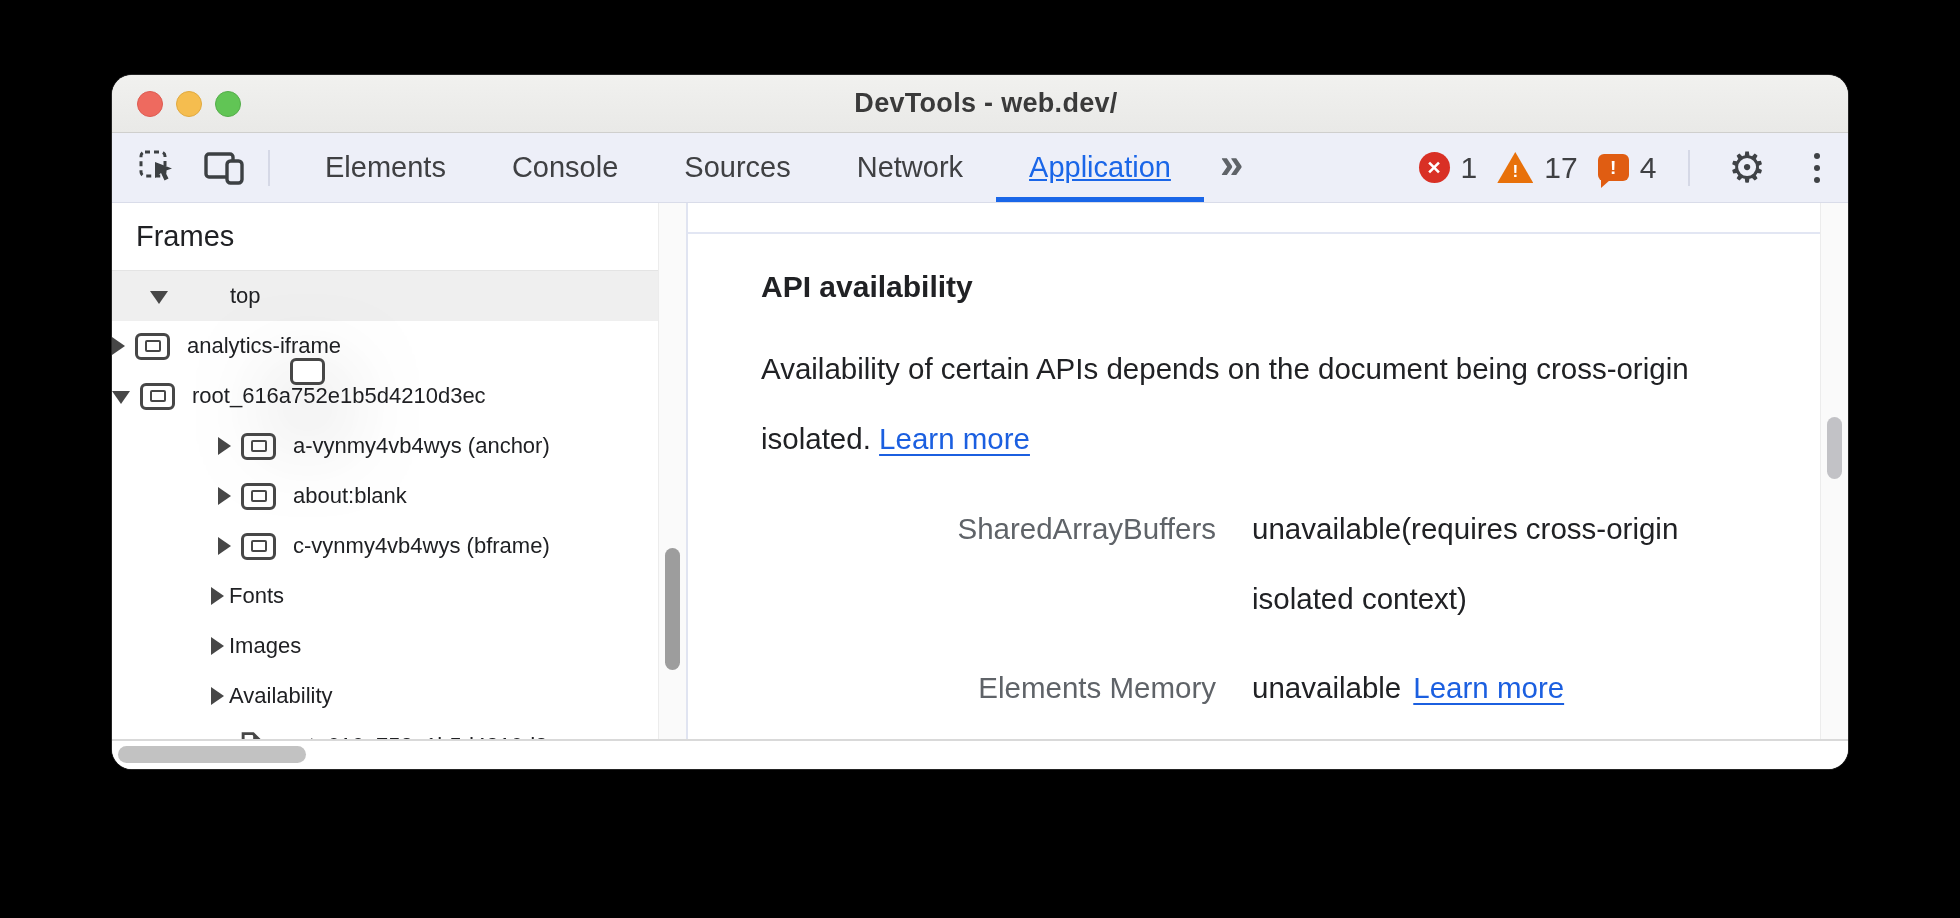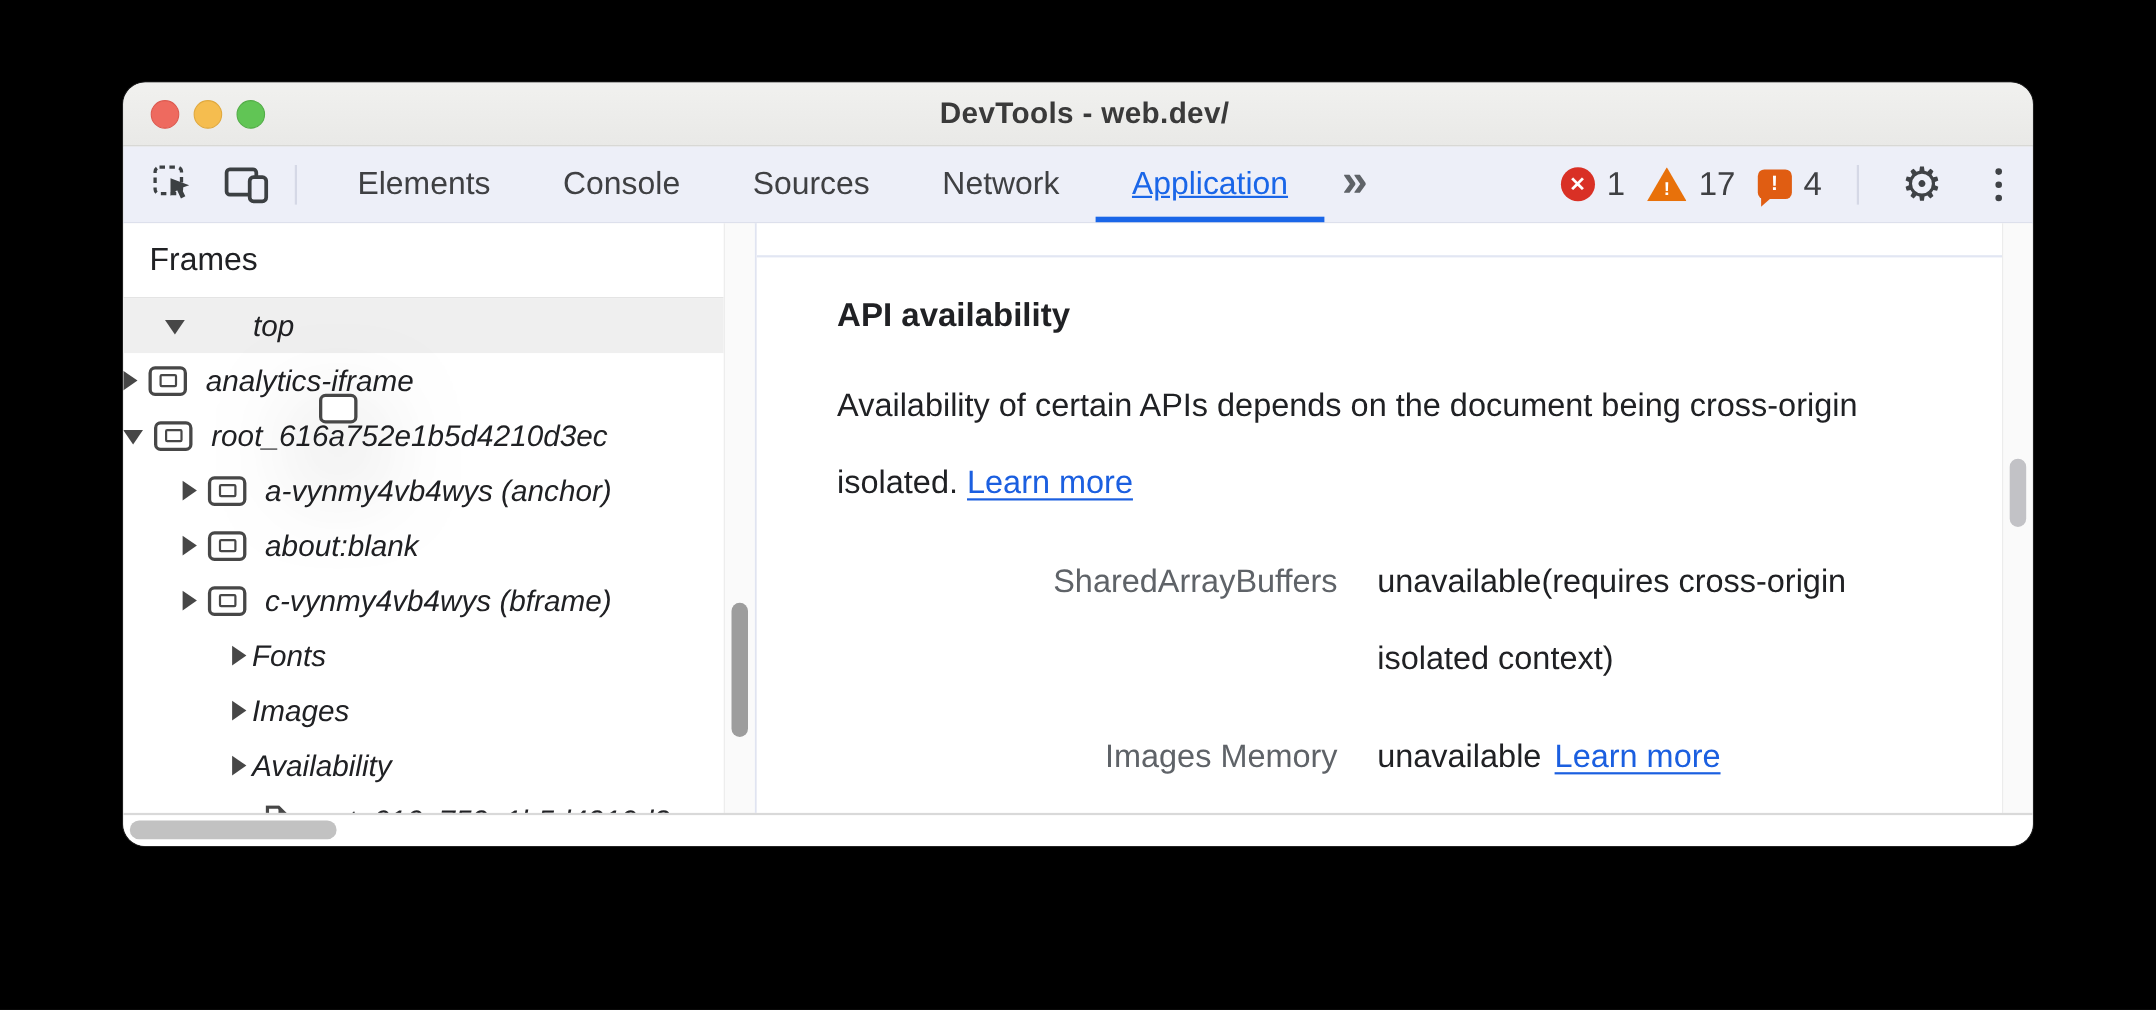--- a/index.html
+++ b/index.html
@@ -47,25 +47,25 @@
   .gear { font-size:42px; color:#3f4246; line-height:1; margin-left:6px; }
   .kebab { display:flex; flex-direction:column; gap:6px; margin:0 8px 0 28px; }
   .kebab i { width:6px; height:6px; border-radius:50%; background:#3f4246; }
 
   
   .content { flex:1 1 auto; display:flex; min-height:0; }
 
   .sidebar { width:546px; flex:0 0 546px; overflow:hidden; background:#fff;text-align:right; }
   .sidebar-header { height:68px; display:flex; align-items:center; padding-left:24px;
     font-size:29px; font-weight:500; color:#202124; border-bottom:1px solid #e4e4e4; }
-  .tree-row { height:50px; display:flex; align-items:center; font-size:27px; color:#202124; white-space:nowrap;font-style:italic; }
+  .tree-row { height:50px; display:flex; align-items:center; font-size:22px; color:#202124; white-space:nowrap; }
   .tree-row.selected { background:#efefef; }
   .lvl-0 { padding-left:38px; }
   .lvl-1 { }
-  .lvl-2 { padding-left:54px; }
+  .lvl-2 { padding-left:106px; }
   .lvl-2.group { padding-left:99px; }
   .lvl-3 { padding-left:128px; }
   .tri { flex:0 0 auto; margin-right:10px; }
   .tri.down  { width:0; height:0; border-left:9px solid transparent; border-right:9px solid transparent; border-top:13px solid #474747; margin-top:3px; }
   .tri.right { width:0; height:0; border-top:9px solid transparent; border-bottom:9px solid transparent; border-left:13px solid #474747; }
   .group .tri { margin-right:5px; }
   .ico { flex:0 0 auto; margin-right:17px; width:35px; height:27px; border:3.5px solid #474747; border-radius:6px; position:relative; }
   .ico.iframe::after { content:""; position:absolute; left:50%; top:50%; transform:translate(-50%,-50%);
     width:12px; height:8px; border:2.5px solid #474747; border-radius:2px; }
   .doc { flex:0 0 auto; margin-right:14px; }
@@ -267,21 +267,21 @@
             <div class="api-row">
     <div class="api-label">SharedArrayBuffers</div>
     <div class="api-value">
       <div class="v-line1">
         <span class="status">unavailable</span><span class="note1">(requires cross-origin</span>
       </div>
       <div class="v-line2">isolated context)</div>
     </div>
   </div>
             <div class="api-row">
-    <div class="api-label">Images Memory</div>
+    <div class="api-label">Elements Memory</div>
     <div class="api-value">
       <div class="v-line1">
         <span class="status">unavailable</span><a class="link v-link">Learn more</a>
       </div>
 
     </div>
   </div>
           </div>
       </div>
     </div>

